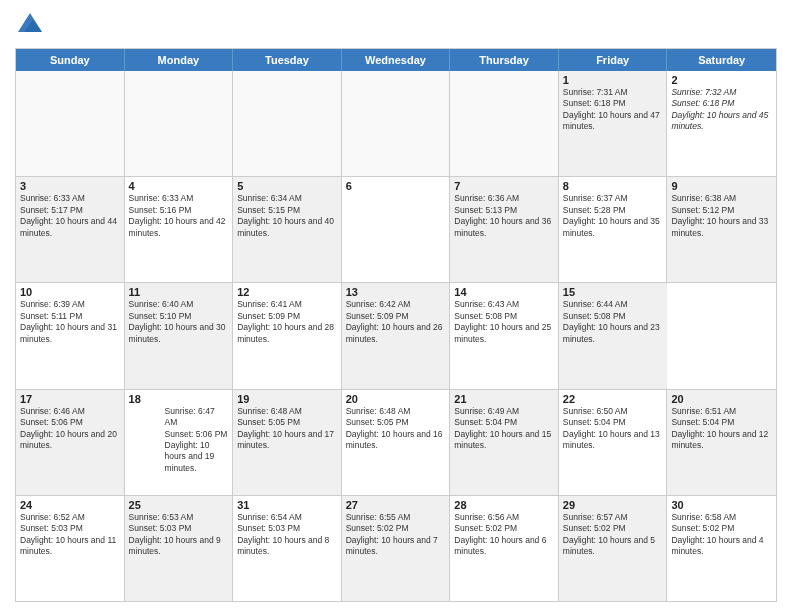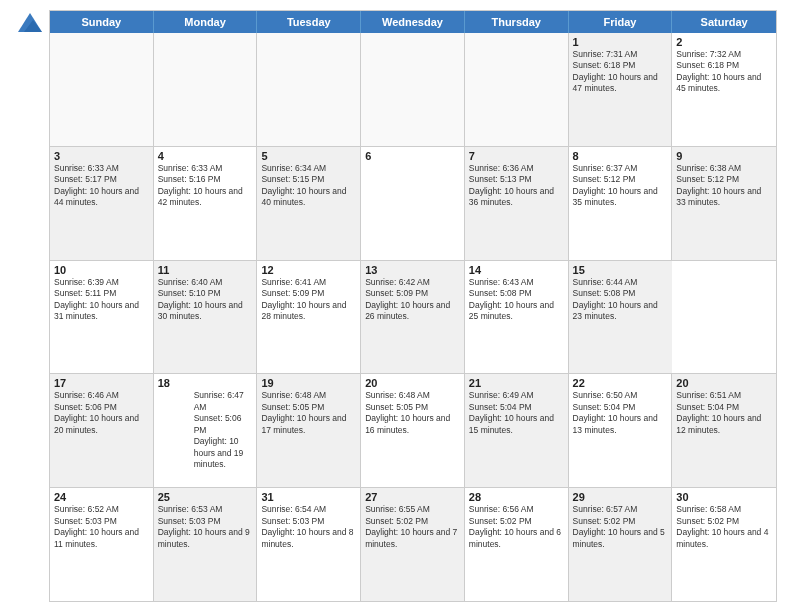--- a/index.html
+++ b/index.html
@@ -8,21 +8,21 @@
       background: #fff;
       width: 792px;
       height: 612px;
       overflow: hidden;
     }
     .page {
       width: 792px;
       height: 612px;
       padding: 10px 15px;
       display: flex;
-      flex-direction: row;
+      flex-direction: column;
     }
     .header {
       display: flex;
       justify-content: space-between;
       align-items: flex-start;
       margin-bottom: 8px;
     }
     .logo {
       display: flex;
       align-items: center;
@@ -155,21 +155,21 @@
           <div class="cal-cell empty"></div>
           <div class="cal-cell empty"></div>
           <div class="cal-cell shaded">
             <div class="day-num">1</div>
             <div class="day-info" style="white-space: pre-line;">Sunrise: 7:31 AM
 Sunset: 6:18 PM
 Daylight: 10 hours and 47 minutes.</div>
           </div>
           <div class="cal-cell">
             <div class="day-num">2</div>
-            <div class="day-info" style="white-space: pre-line;">Sunrise: 7:32 AM
+            <div class="day-info" style="white-space: pre-line; font-style: italic;">Sunrise: 7:32 AM
 Sunset: 6:18 PM
 Daylight: 10 hours and 45 minutes.</div>
           </div>
         </div>
         <div class="cal-row">
           <div class="cal-cell shaded">
             <div class="day-num">3</div>
             <div class="day-info" style="white-space: pre-line;">Sunrise: 6:33 AM
 Sunset: 5:17 PM
 Daylight: 10 hours and 44 minutes.</div>
@@ -191,21 +191,21 @@
           </div>
           <div class="cal-cell shaded">
             <div class="day-num">7</div>
             <div class="day-info" style="white-space: pre-line;">Sunrise: 6:36 AM
 Sunset: 5:13 PM
 Daylight: 10 hours and 36 minutes.</div>
           </div>
           <div class="cal-cell">
             <div class="day-num">8</div>
             <div class="day-info" style="white-space: pre-line;">Sunrise: 6:37 AM
-Sunset: 5:12 PM
+Sunset: 5:28 PM
 Daylight: 10 hours and 35 minutes.</div>
           </div>
           <div class="cal-cell shaded">
             <div class="day-num">9</div>
             <div class="day-info" style="white-space: pre-line;">Sunrise: 6:38 AM
 Sunset: 5:12 PM
 Daylight: 10 hours and 33 minutes.</div>
           </div>
         </div>
         <div class="cal-row">

